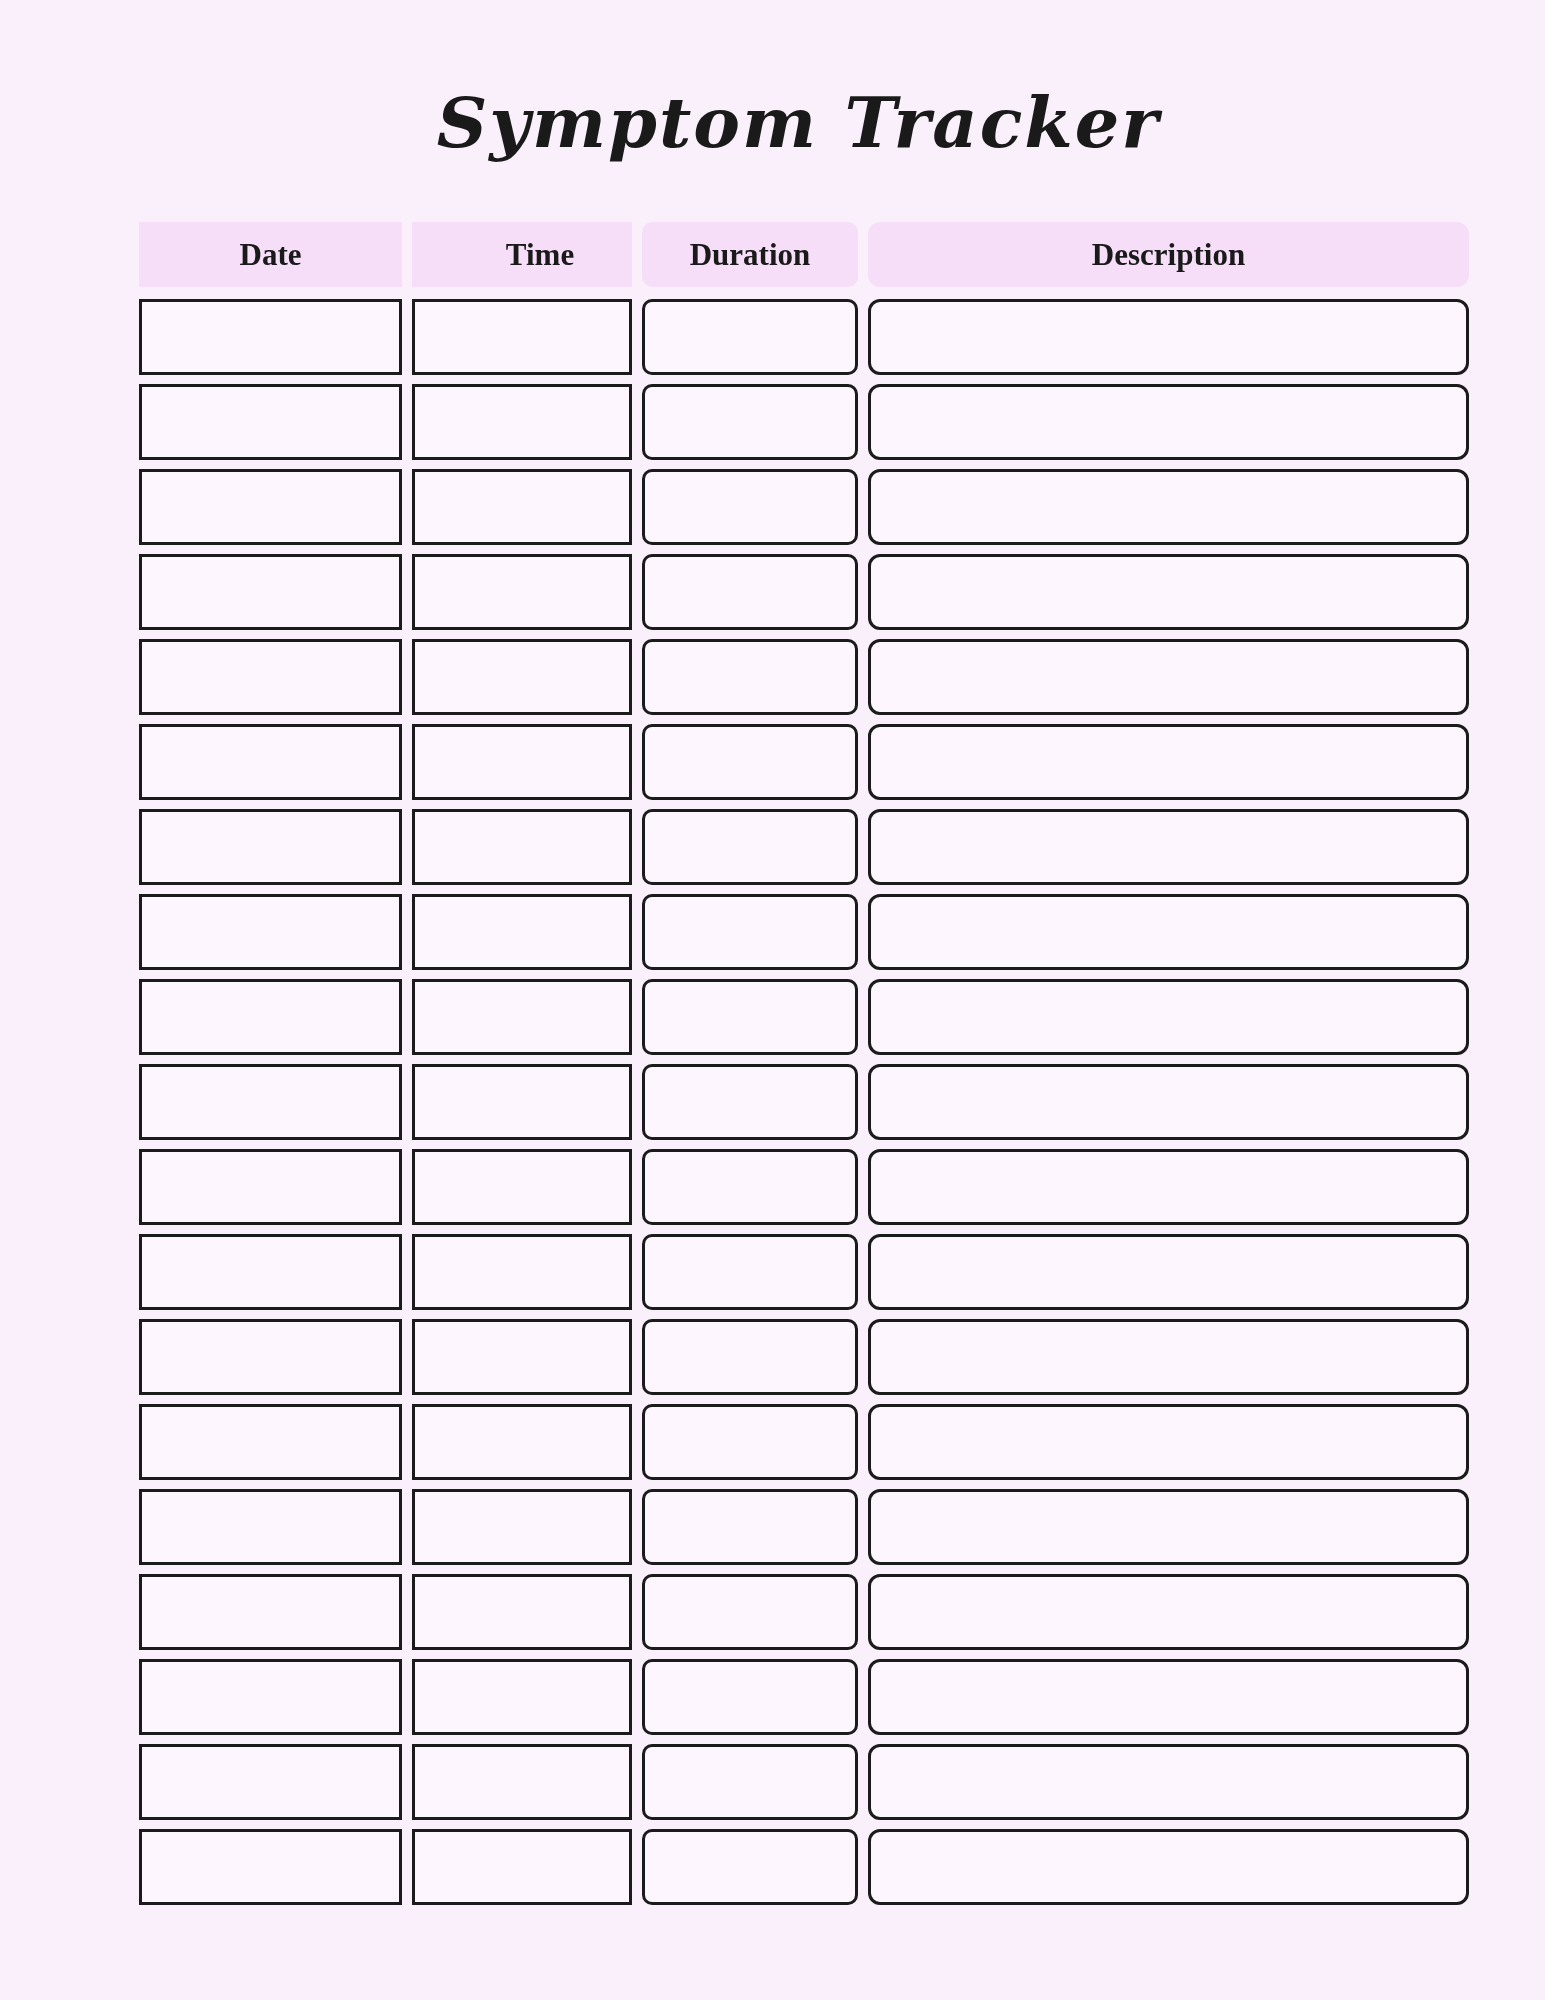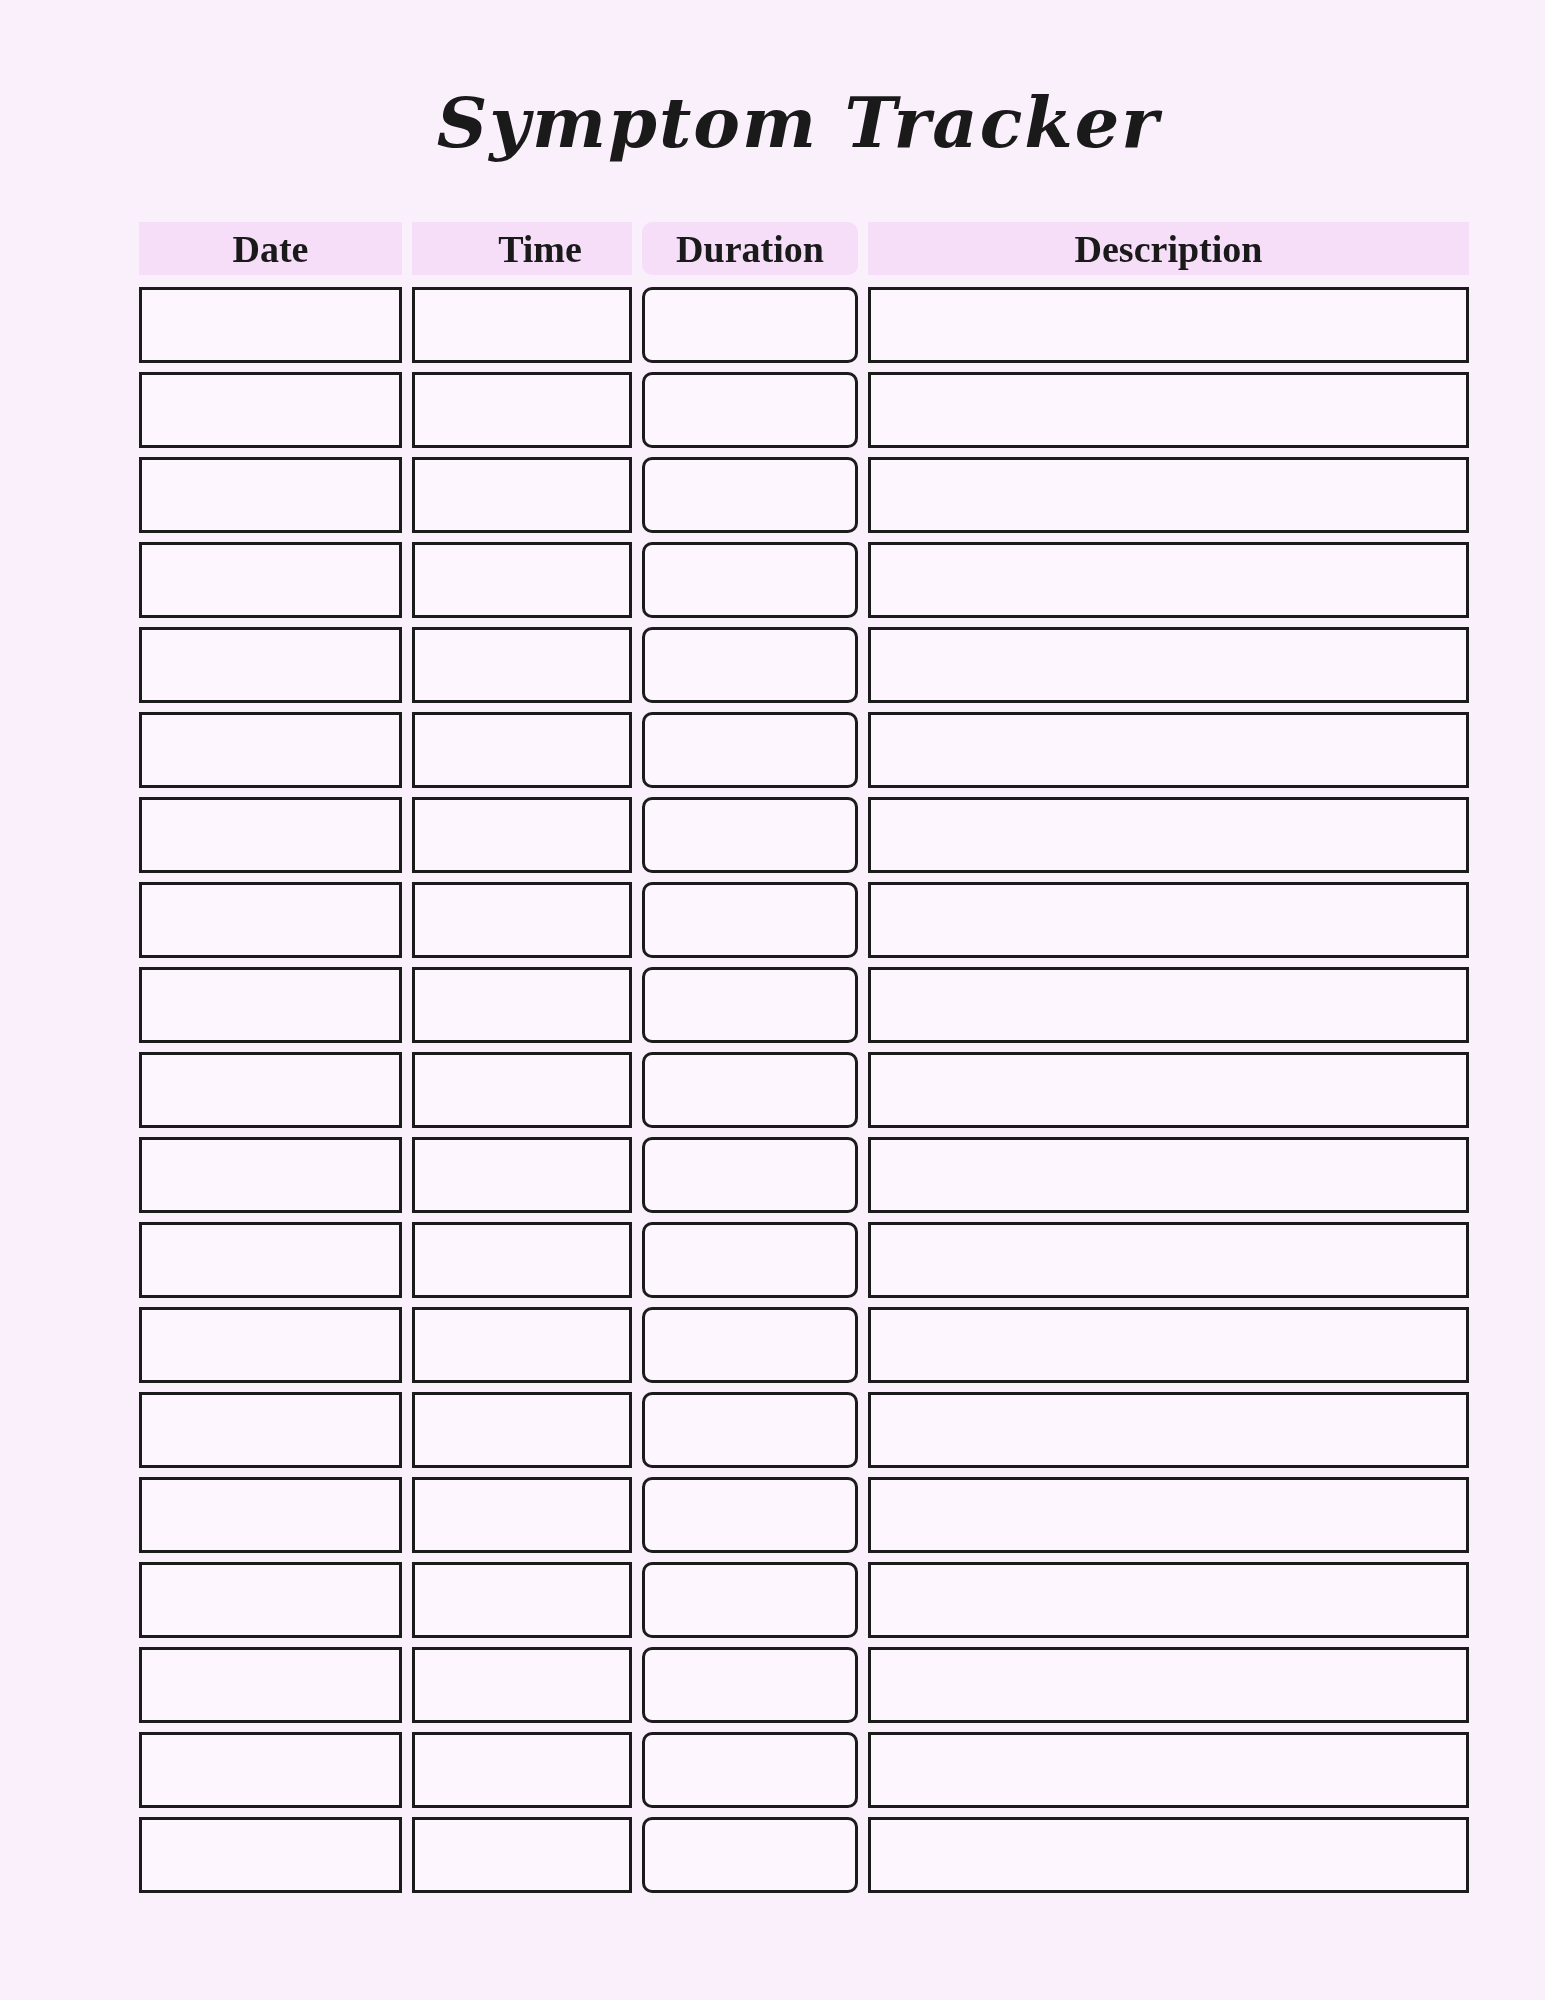--- a/index.html
+++ b/index.html
@@ -40,46 +40,46 @@
     left: 113px;
     top: 222px;
     width: 1330px;
   }
   .header-row {
     display: flex;
     gap: 10px;
     margin-bottom: 12px;
   }
   .hcell {
-    height: 53px;
+    height: 65px;
     background: var(--header_bg);
     display: flex;
     align-items: center;
     justify-content: center;
     font-weight: 700;
-    font-size: 38px;
+    font-size: 31px;
     color: var(--text);
   }
   .body-rows .row {
     display: flex;
     gap: 10px;
     margin-bottom: 9px;
   }
   .cell {
     height: 76px;
     border: 3px solid var(--border);
     background: var(--cell_bg);
     padding: 6px 10px;
     font-size: 24px;
     color: var(--text);
   }
   .col-date        { width: 263px; }
   .col-time        { width: 220px; padding-left: 36px; }
   .col-duration    { width: 216px; border-radius: 10px; }
-  .col-description { flex: 1; }
+  .col-description { flex: 1; border-radius: 12px; }
 </style>
 </head>
 <body>
 
 <div class="page">
 
   <h1 class="title">Symptom Tracker</h1>
 
   <div class="tracker">
 

